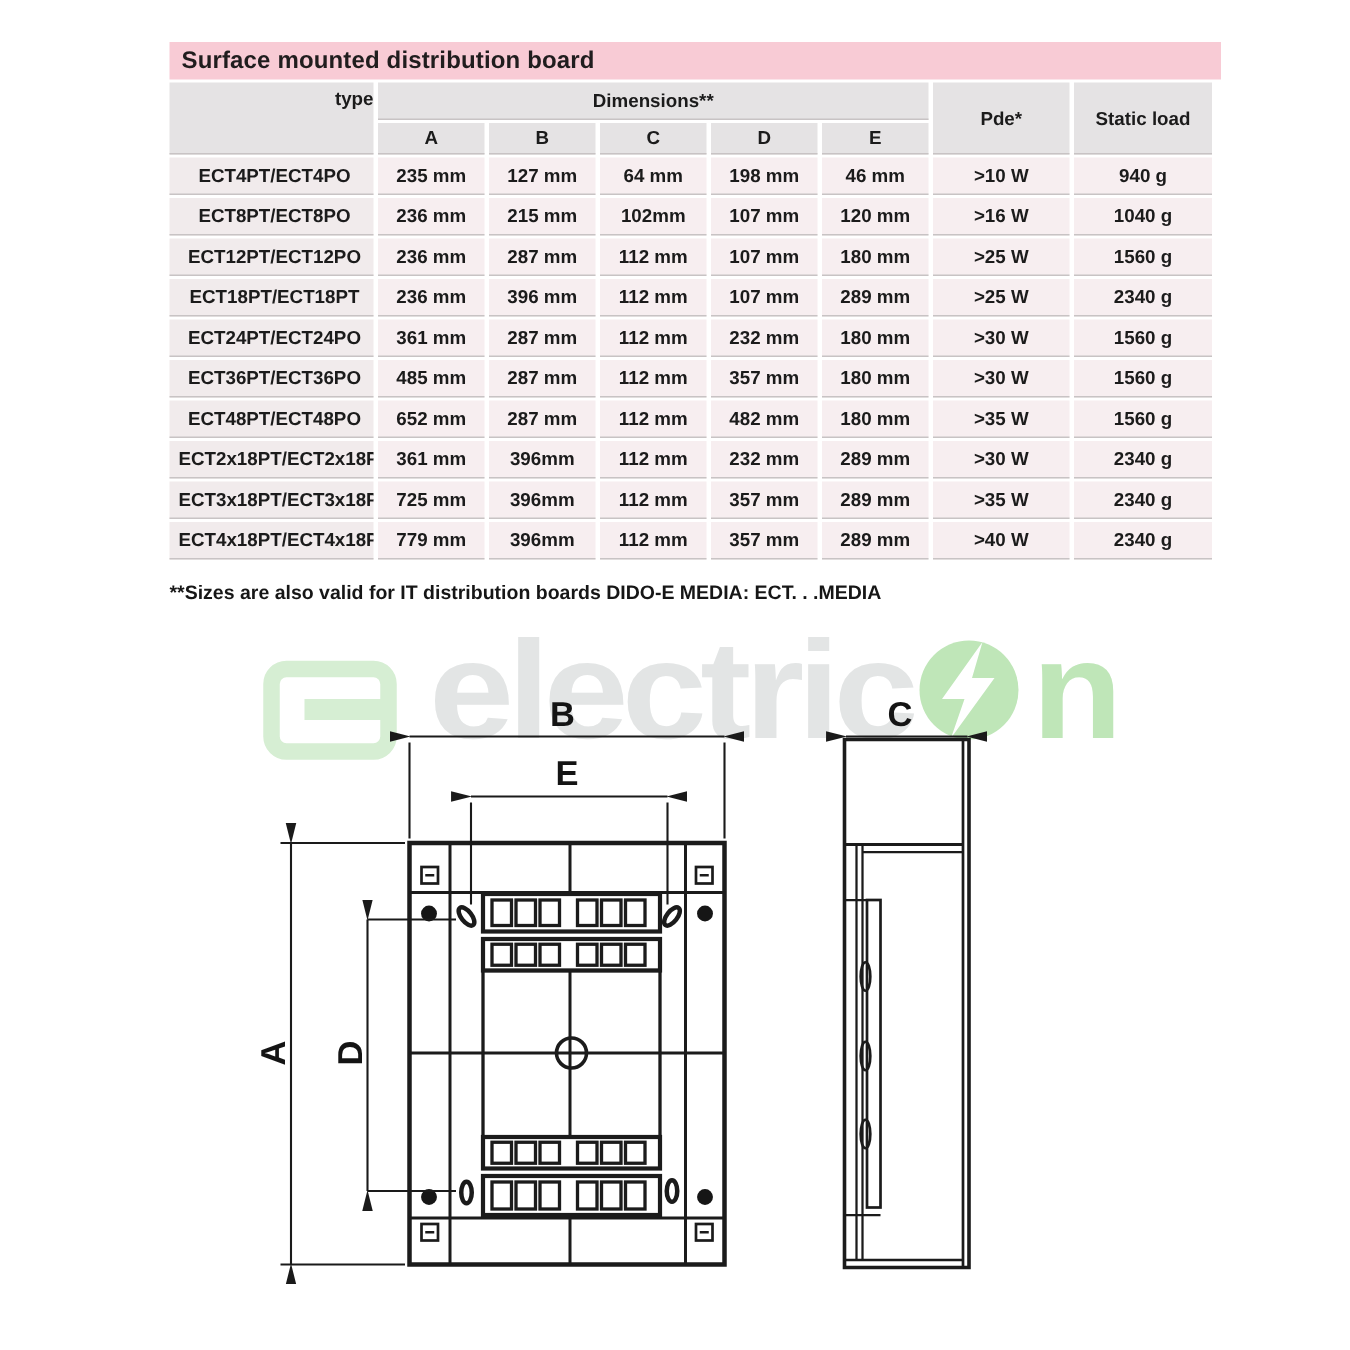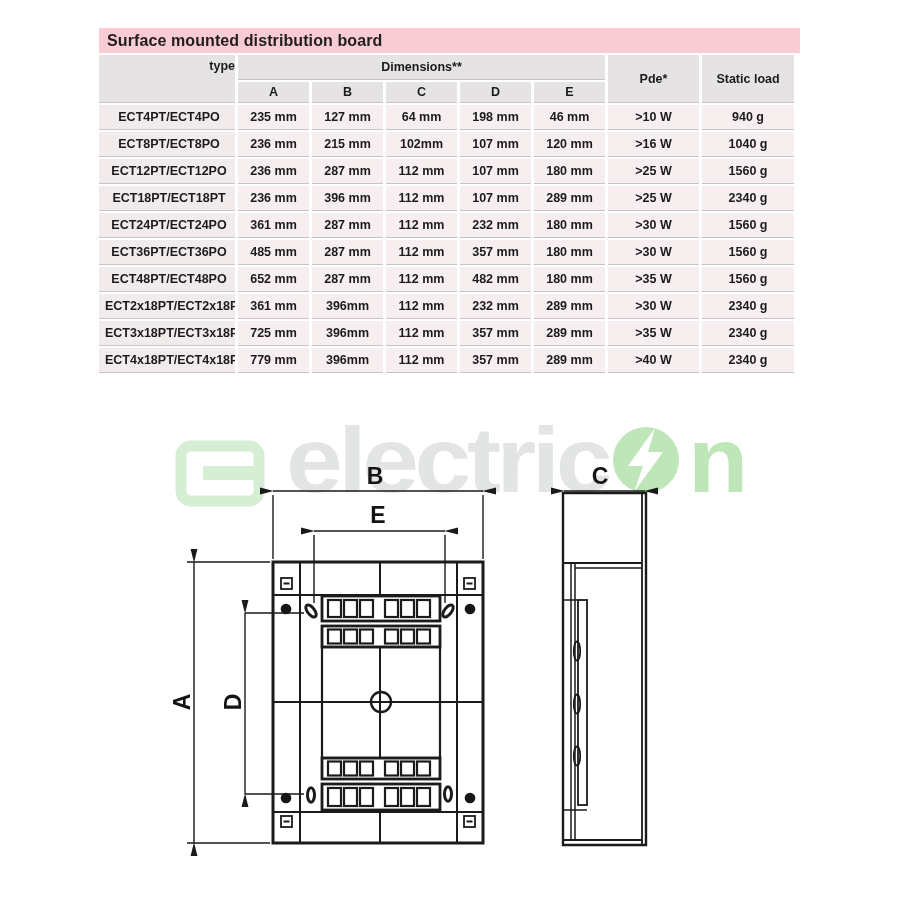--- a/index.html
+++ b/index.html
@@ -3,21 +3,21 @@
 <meta charset="utf-8">
 <style>
   :root{
     --title-bg:#f8cbd5; --header-bg:#e5e3e4; --row-bg:#f7eef0; --type-col-bg:#f1ebec;
     --watermark-gray:#e3e5e5; --watermark-green:#bfe6b8;
   }
   html,body{margin:0;padding:0;background:#fff;}
   .page{position:relative;width:900px;height:900px;background:#fff;overflow:hidden;
         font-family:"Liberation Sans",sans-serif;color:#1b1b1b;}
   
-  .doc{position:absolute;left:99px;top:28px;width:701px;z-index:2;}
+  .doc{position:absolute;left:113px;top:28px;width:701px;z-index:2;}
   .title-bar{background:var(--title-bg);height:25px;line-height:25px;padding-left:8px;
              font-size:16px;font-weight:700;color:#201d1e;letter-spacing:.1px;}
   table.spec{width:701px;table-layout:fixed;border-collapse:separate;border-spacing:3px 2px;margin-left:-3px;}
   th,td{background:var(--row-bg);border-bottom:1px solid #c8c3c4;font-size:12.5px;font-weight:700;
         text-align:center;vertical-align:middle;padding:0 2px;height:25px;box-sizing:border-box;
         overflow:hidden;white-space:nowrap;}
   thead th{background:var(--header-bg);font-weight:700;}
   th.type-h{text-align:right;vertical-align:top;padding:4px 0 0 6px;}
   tr.sub th{height:21px;}
   td.t{background:var(--type-col-bg);text-align:center;padding-left:6px;}
@@ -175,20 +175,21 @@
             <td class="v">779 mm</td>
             <td class="v">396mm</td>
             <td class="v">112 mm</td>
             <td class="v">357 mm</td>
             <td class="v">289 mm</td>
             <td class="v">&gt;40 W</td>
             <td class="v">2340 g</td>
           </tr>
         </tbody>
     </table>
+    <p class="fn">**Sizes are also valid for IT distribution boards DIDO-E MEDIA: ECT. . .MEDIA</p>
   </div>
 
   <svg class="draw" width="620" height="460" viewBox="90 440 620 460">
     <defs>
       <marker id="ah" viewBox="0 0 10 6" refX="0.5" refY="3" markerWidth="10" markerHeight="6" orient="auto-start-reverse">
           <path d="M0,3 L10,0.5 L10,5.5 Z" fill="#1a1a1a"></path>
         </marker>
     </defs>
 
     <g>

